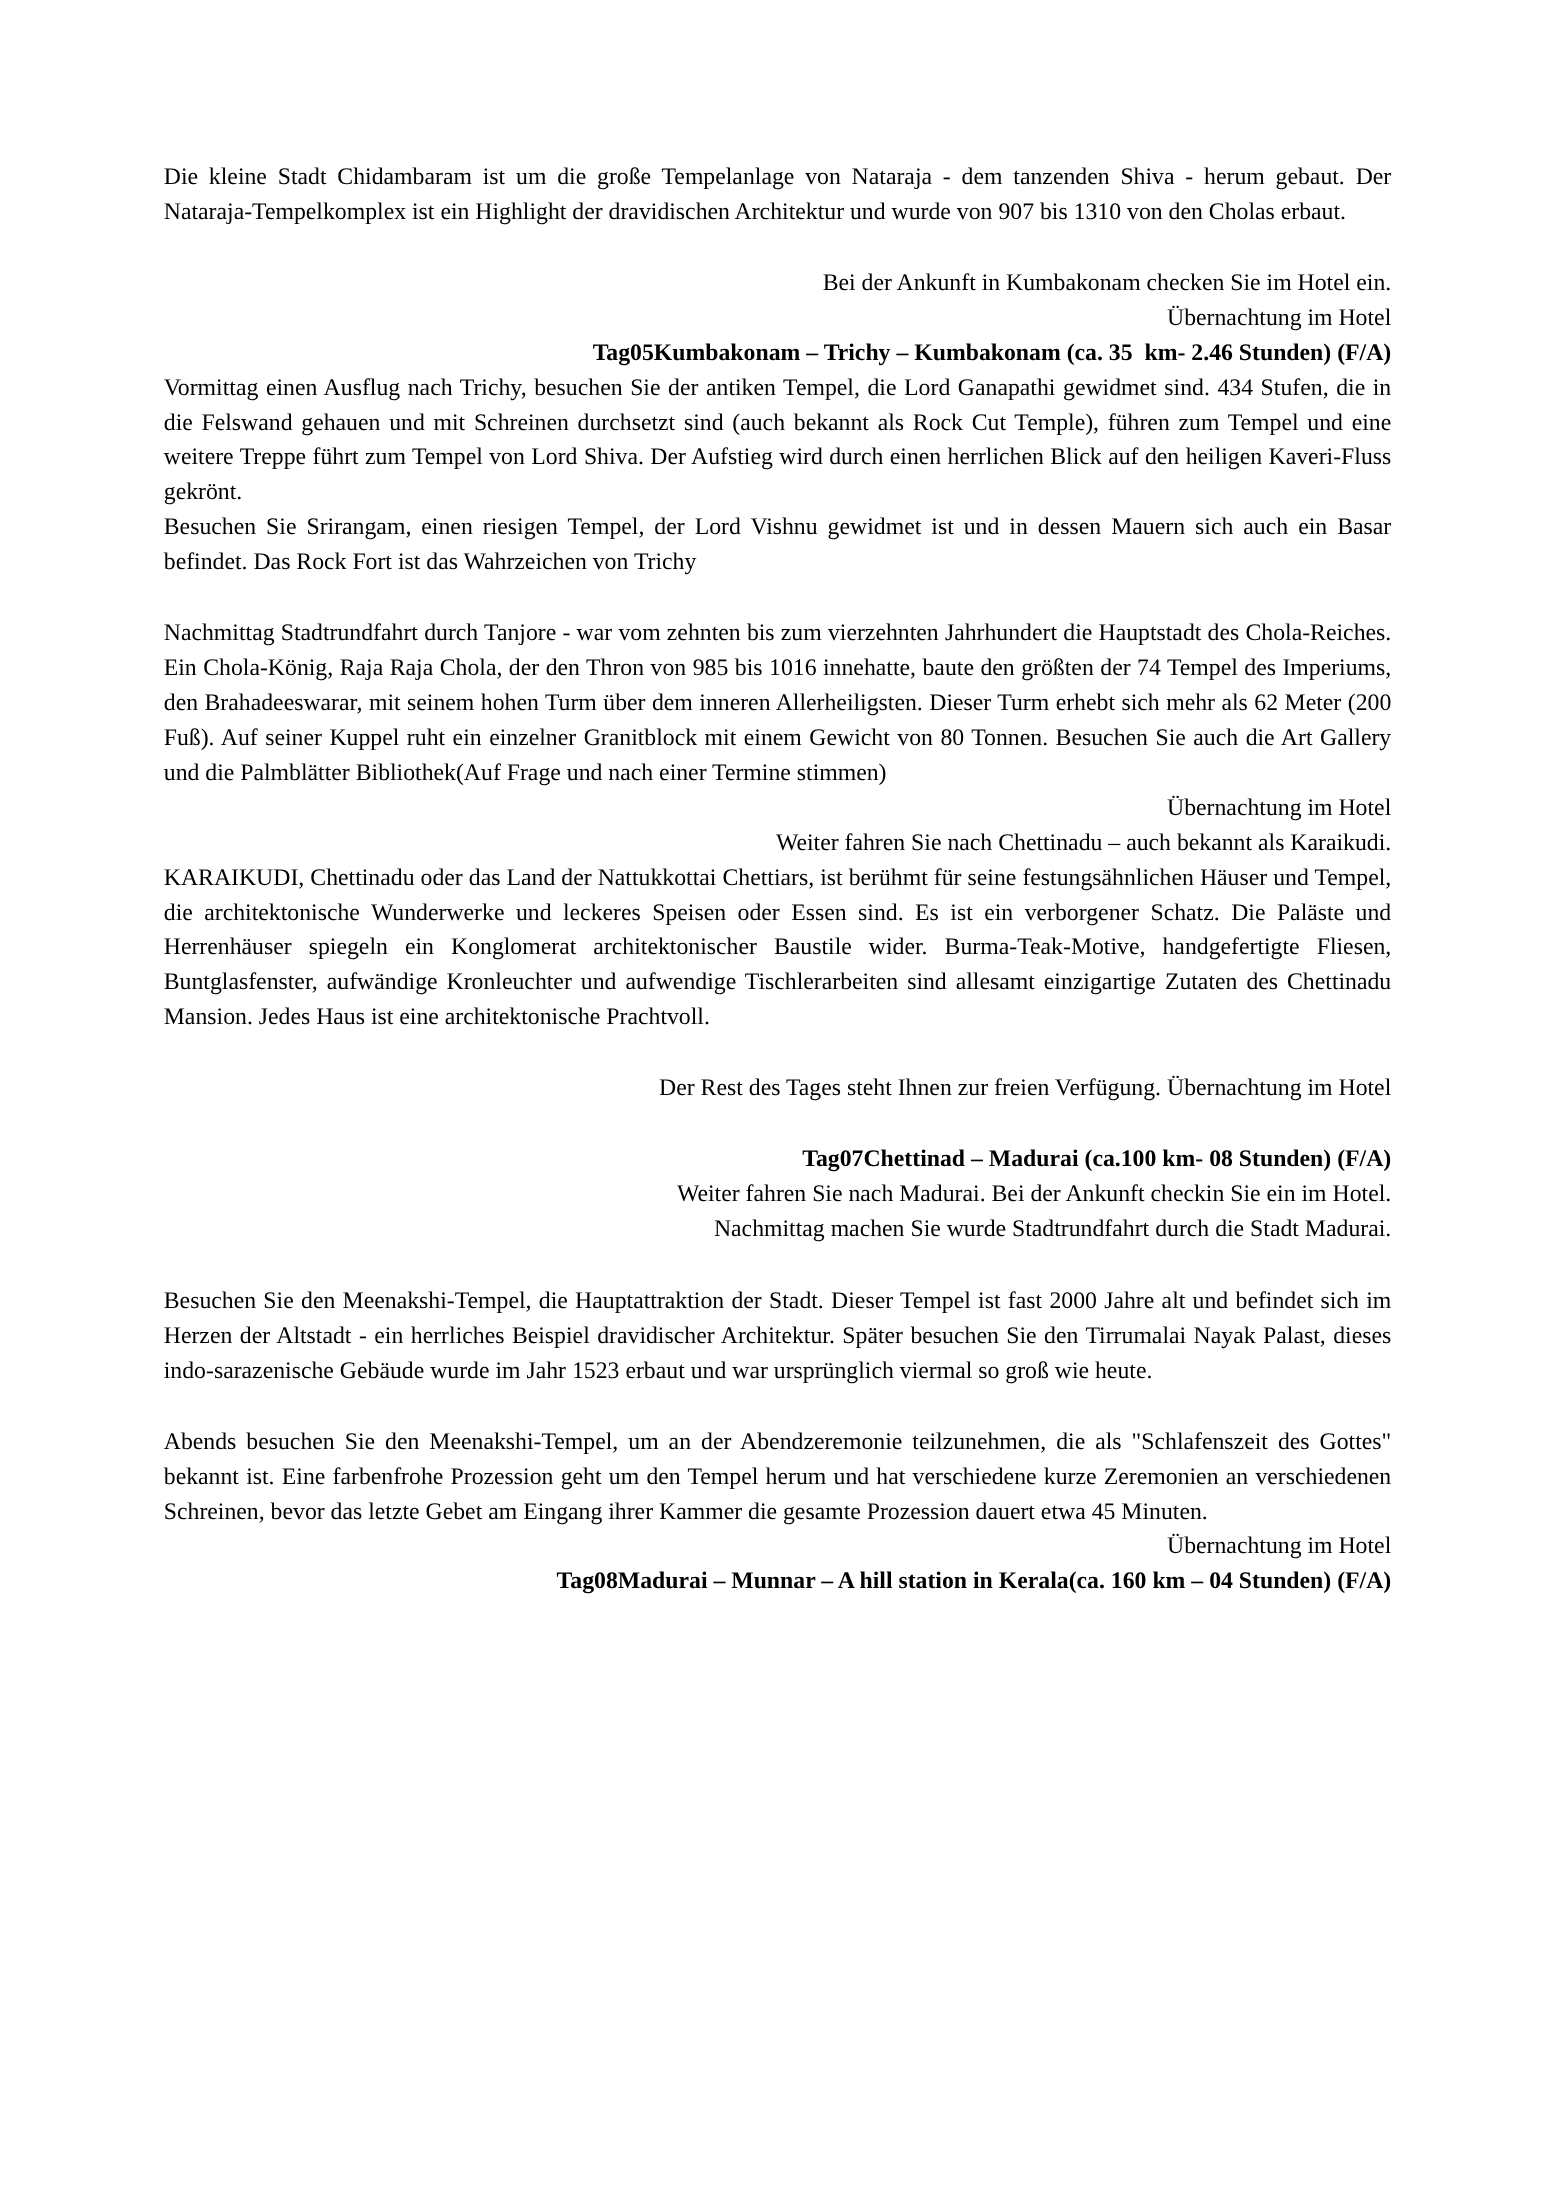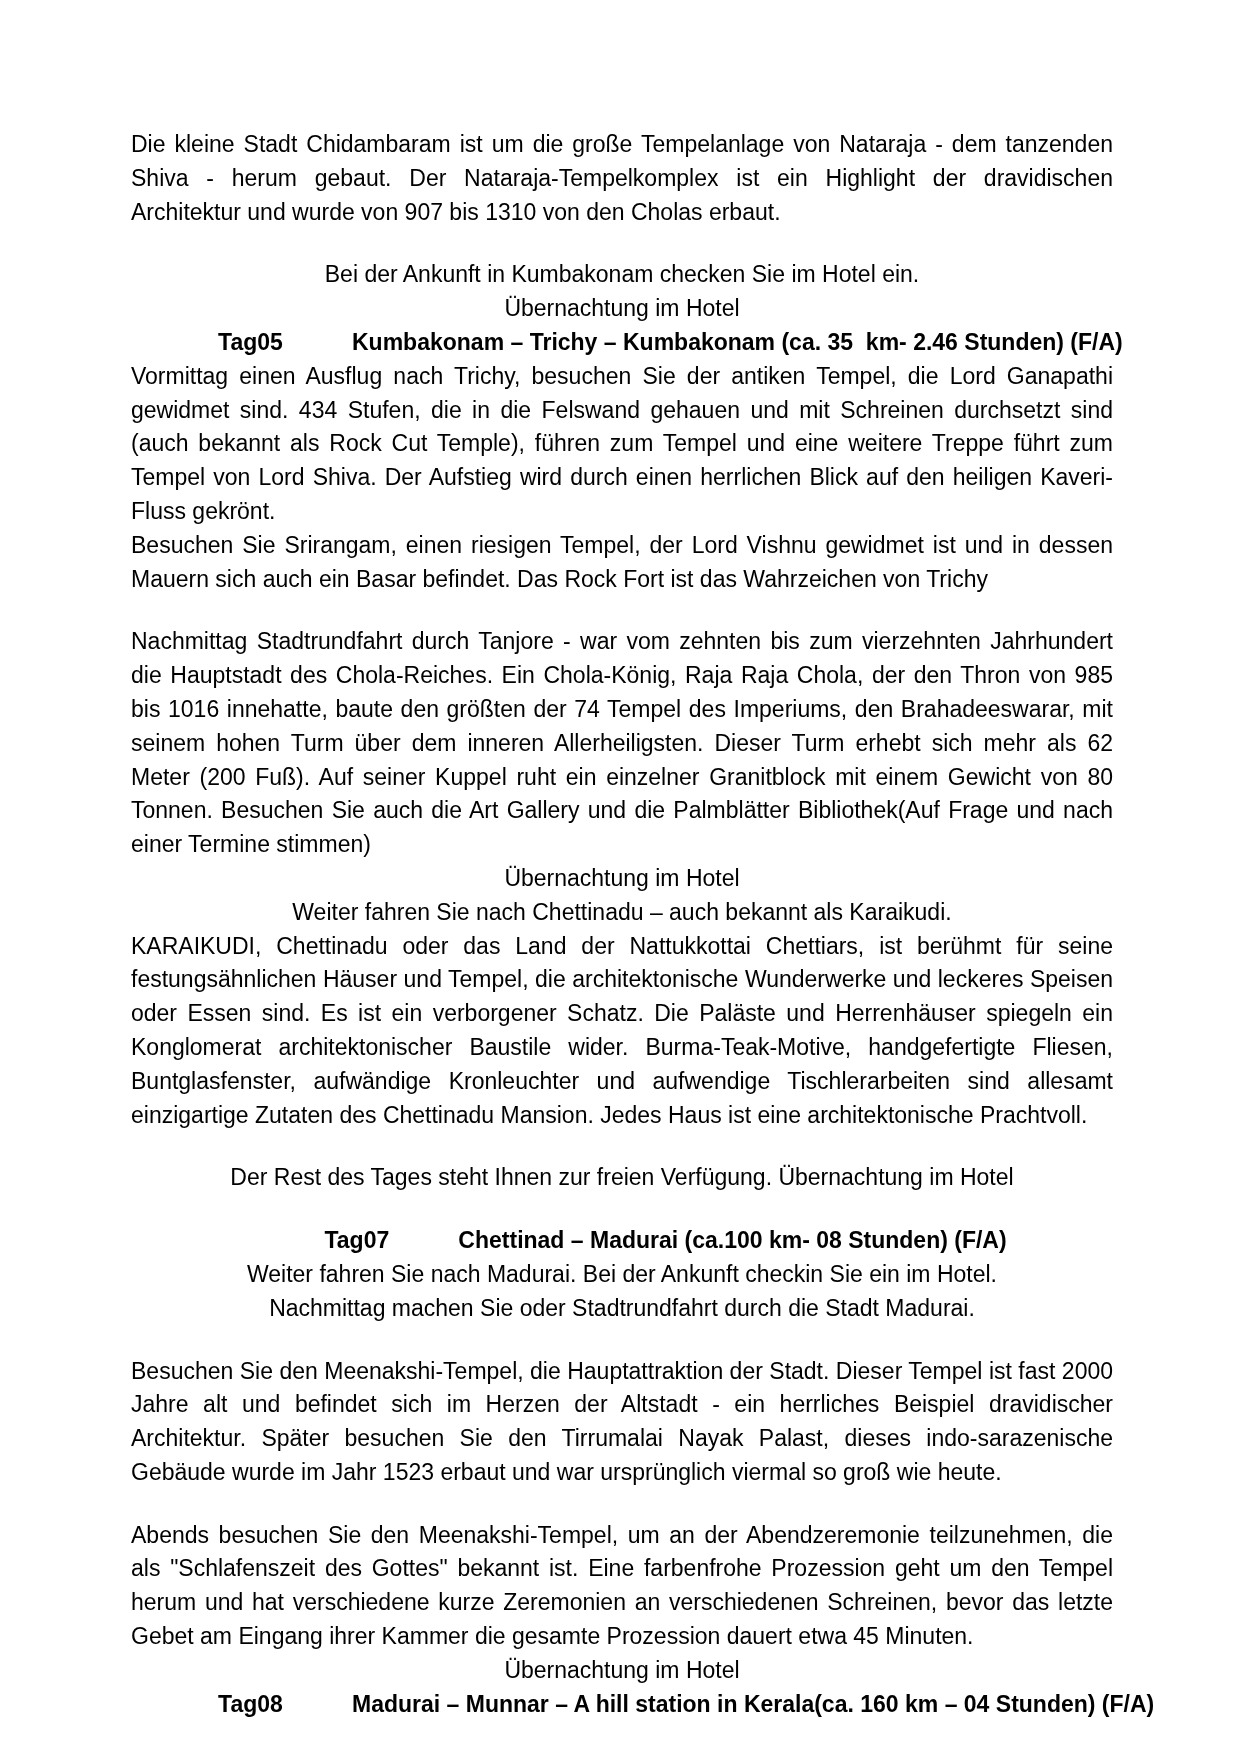--- a/index.html
+++ b/index.html
@@ -14,30 +14,31 @@
   .page {
     position: relative;
     width: 1240px;
     height: 1755px;
     background: #ffffff;
     box-sizing: border-box;
     padding: 128px 127px 0 131px;
     overflow: hidden;
   }
   .doc {
-    font-size: 23px;
+    font-size: 19px;
     line-height: 1.47;
+    font-family: Liberation Serif, serif;
   }
   p {
     margin: 0;
     text-align: justify;
     text-justify: inter-word;
   }
   p.left {
-    text-align: center;
+    text-align: right;
   }
   .spacer {
     height: 29px;
   }
   .daily-head {
     display: block;
     font-weight: bold;
     white-space: pre;
   }
   .daily-head .tag {
@@ -75,21 +76,21 @@
 
     <div class="spacer"></div>
 
     <p class="left">Der Rest des Tages steht Ihnen zur freien Verfügung. Übernachtung im Hotel</p>
 
     <div class="spacer"></div>
 
     <p class="left daily-head"><span class="tag">Tag07</span><span>Chettinad – Madurai (ca.100 km- 08 Stunden) (F/A)</span></p>
 
     <p class="left">Weiter fahren Sie nach Madurai. Bei der Ankunft checkin Sie ein im Hotel.</p>
-    <p class="left">Nachmittag machen Sie oder Stadtrundfahrt durch die Stadt Madurai.</p>
+    <p class="left">Nachmittag machen Sie wurde Stadtrundfahrt durch die Stadt Madurai.</p>
 
     <div class="spacer"></div>
 
     <p>Besuchen Sie den Meenakshi-Tempel, die Hauptattraktion der Stadt. Dieser Tempel ist fast 2000 Jahre alt und befindet sich im Herzen der Altstadt - ein herrliches Beispiel dravidischer Architektur. Später besuchen Sie den Tirrumalai Nayak Palast, dieses indo-sarazenische Gebäude wurde im Jahr  1523 erbaut und war ursprünglich viermal so groß wie heute.</p>
 
     <div class="spacer"></div>
 
     <p>Abends besuchen Sie den Meenakshi-Tempel, um an der Abendzeremonie teilzunehmen, die als "Schlafenszeit des Gottes" bekannt ist. Eine farbenfrohe Prozession geht um den Tempel herum und hat verschiedene kurze Zeremonien an verschiedenen Schreinen, bevor das letzte Gebet am Eingang ihrer Kammer die gesamte Prozession dauert etwa 45 Minuten.</p>
     <p class="left">Übernachtung im Hotel</p>
 

